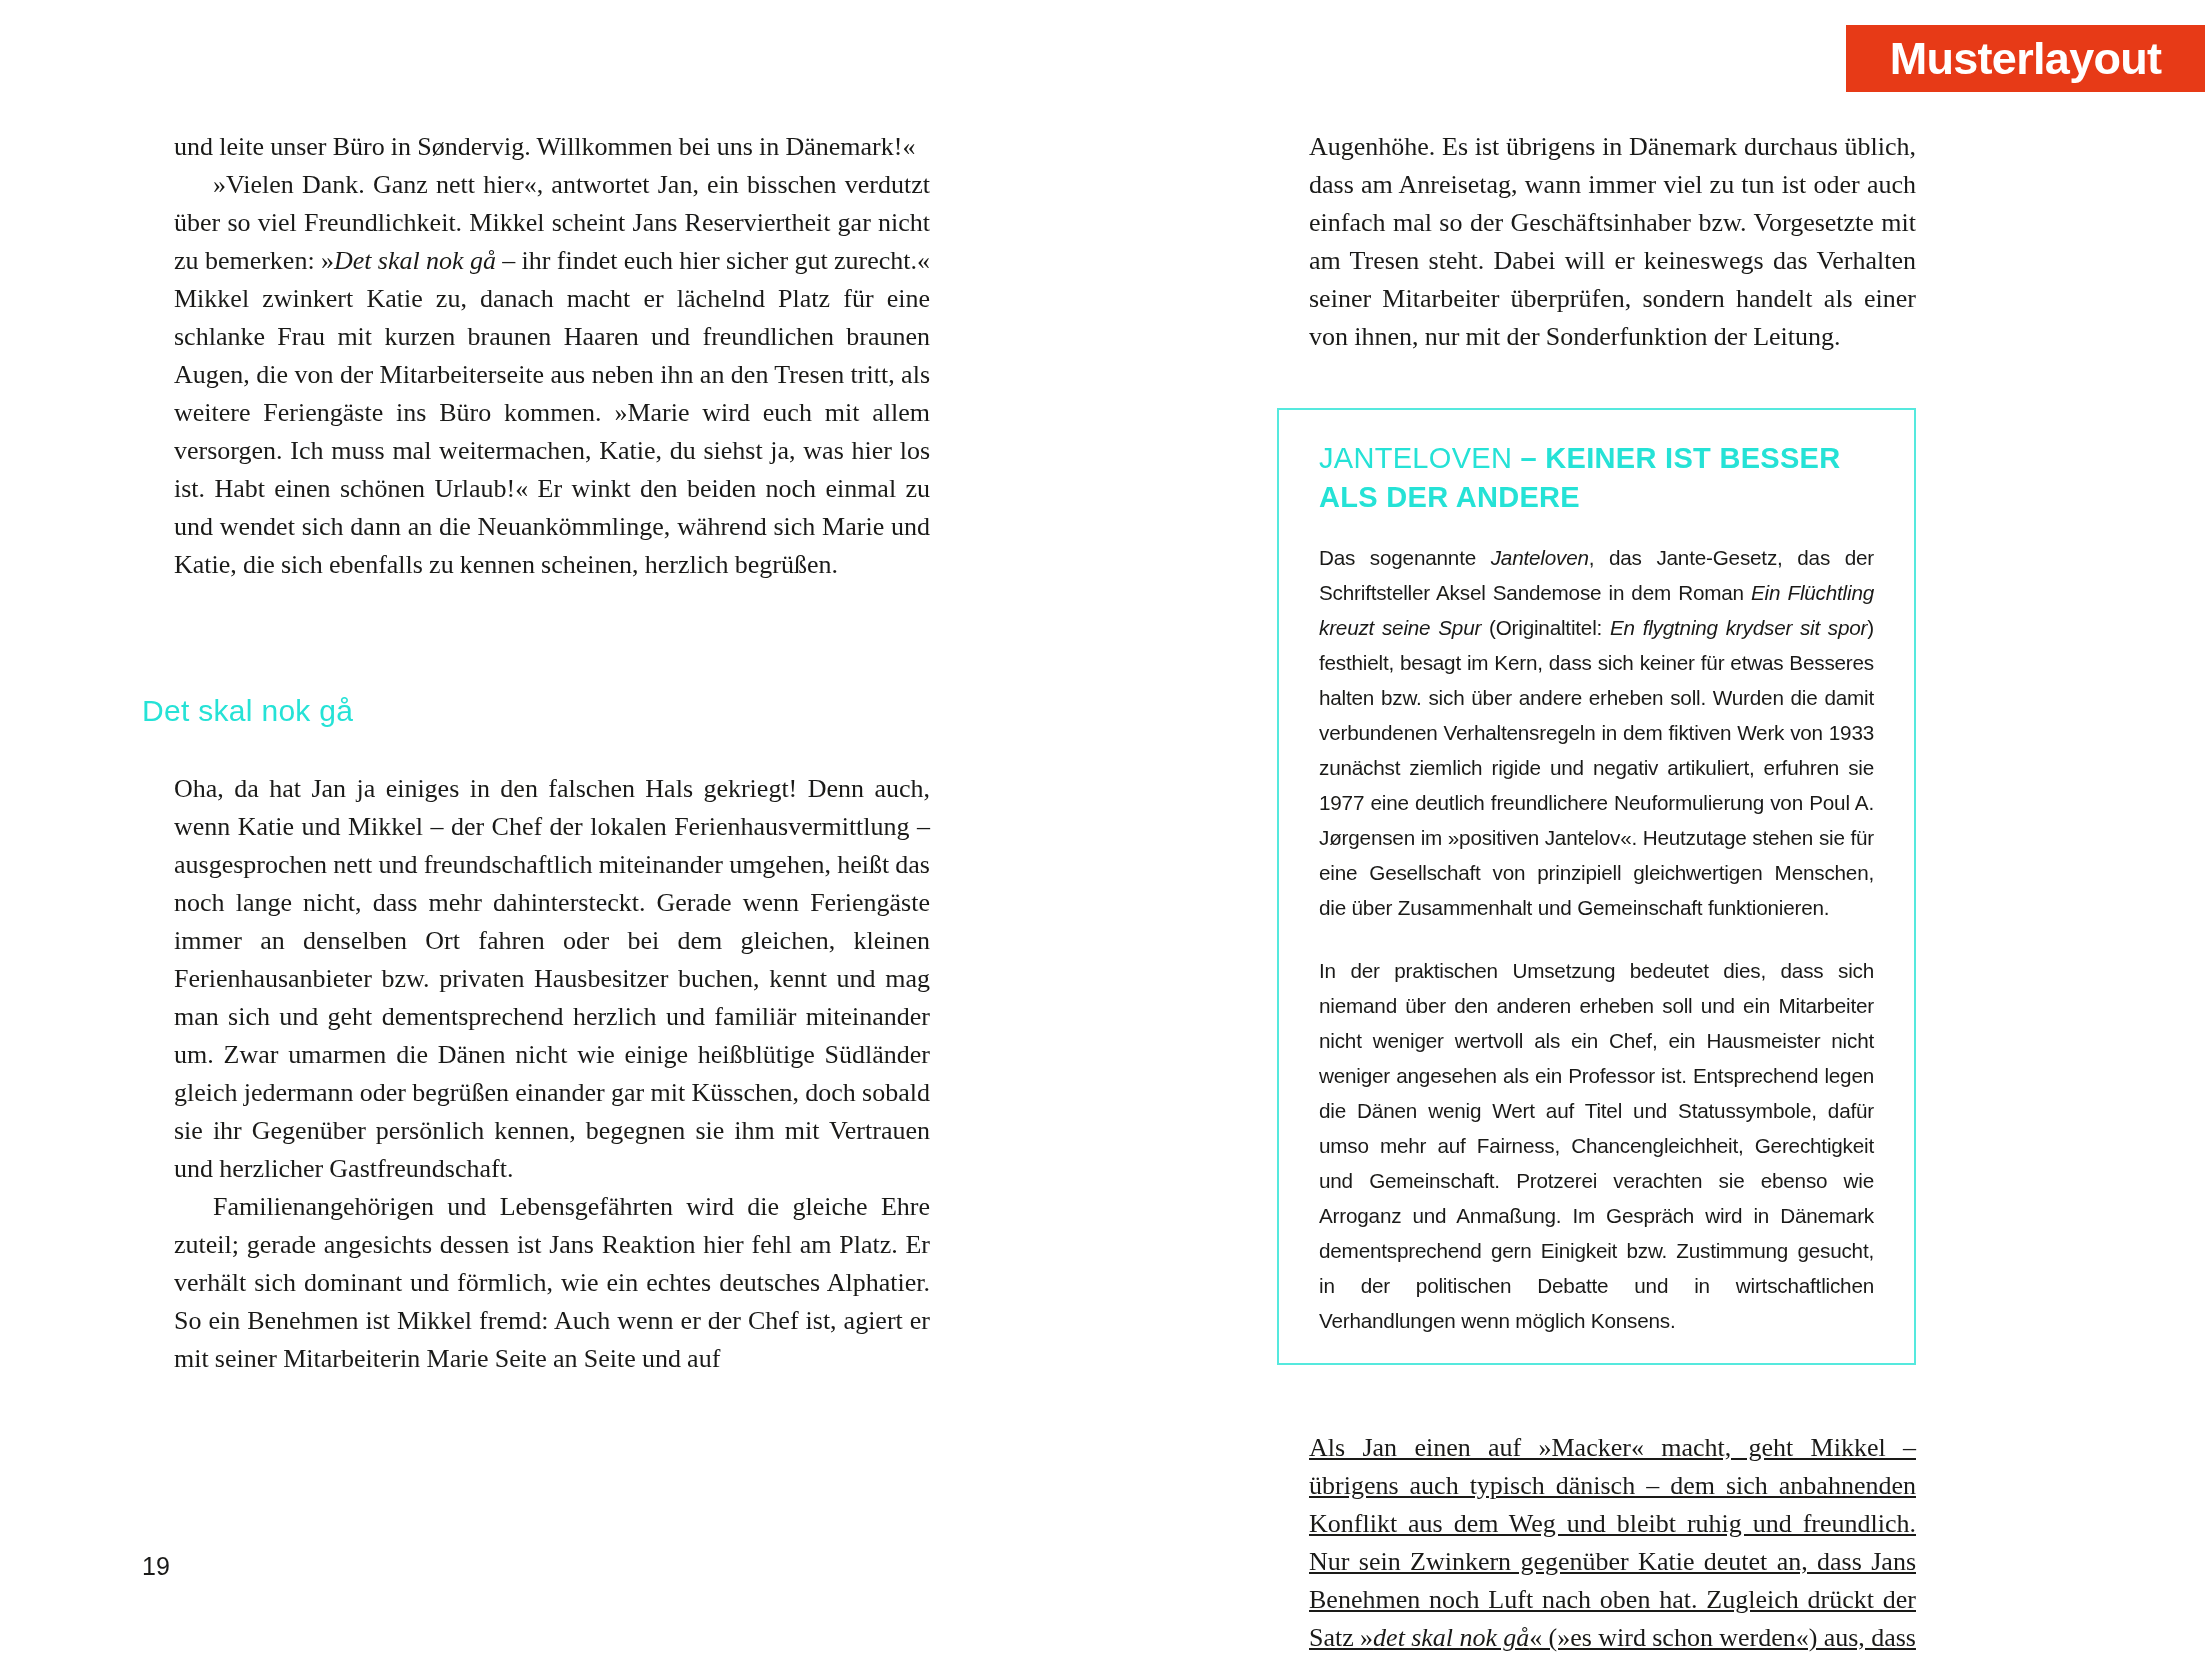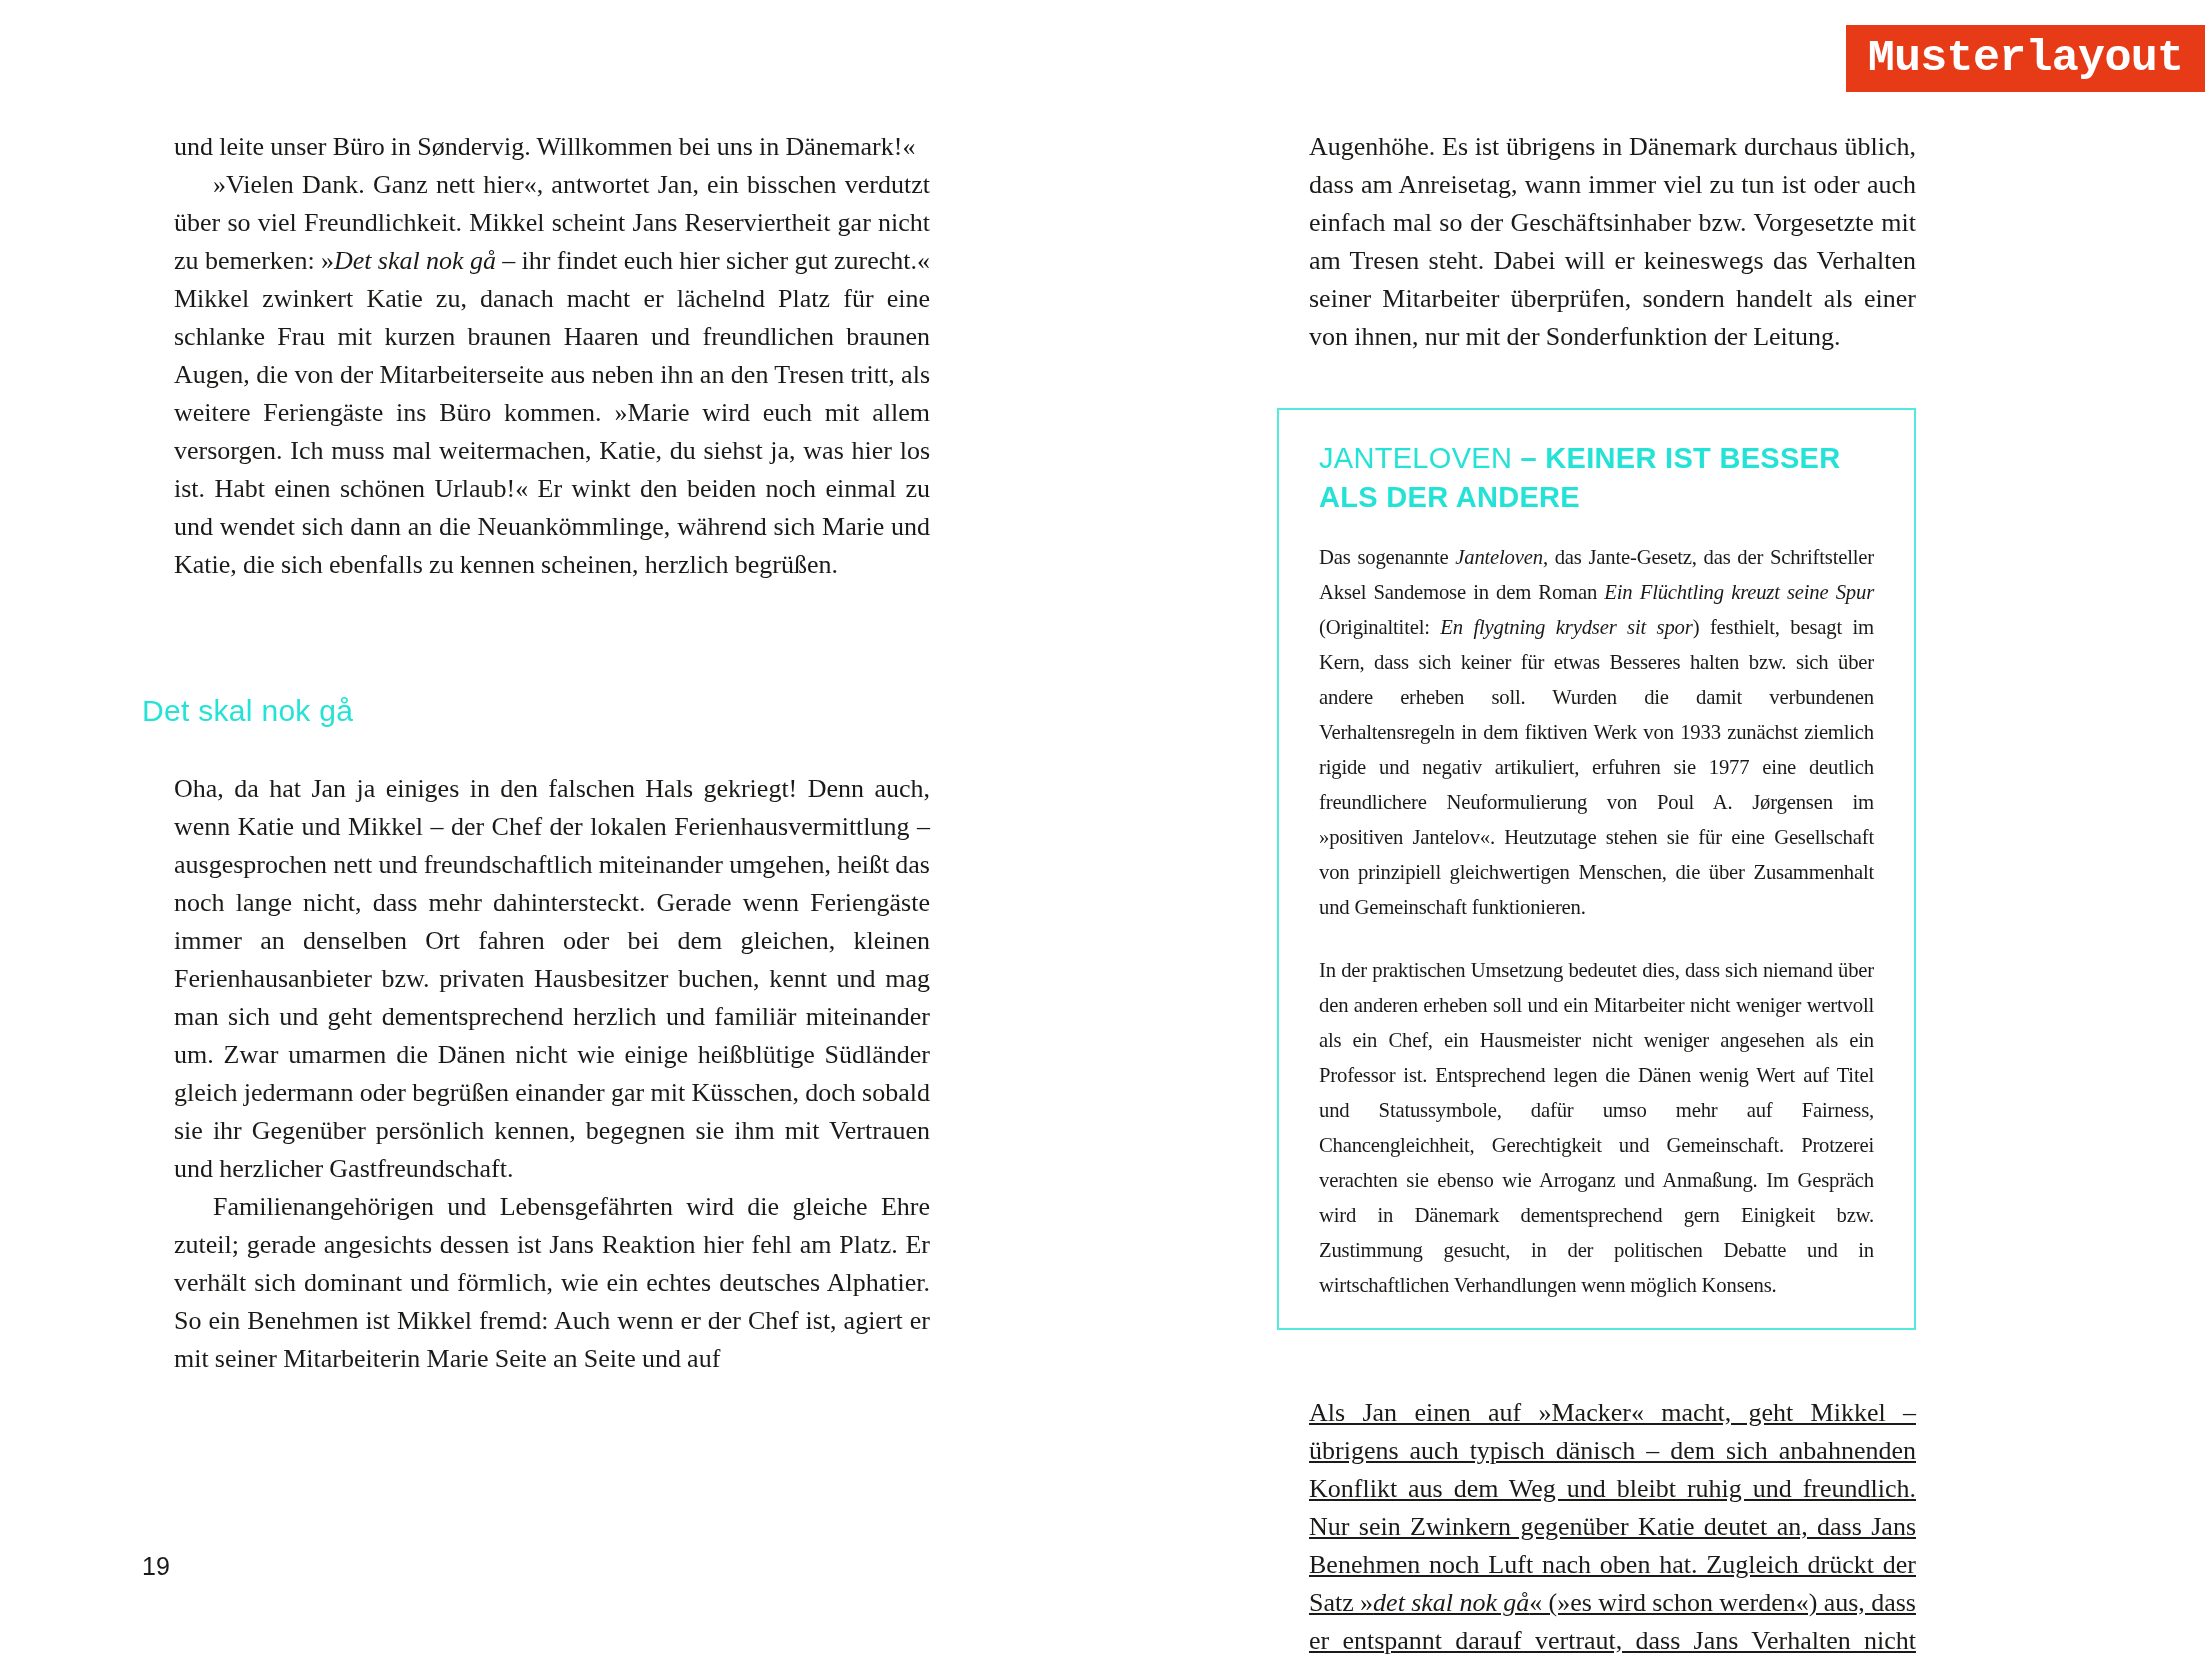--- a/index.html
+++ b/index.html
@@ -15,21 +15,21 @@
     width:2205px;height:1654px;position:relative;overflow:hidden;
     font-family:"Liberation Serif", serif;color:var(--body-text);
   }
   .spread{position:absolute;inset:0;background:#ffffff;}
 
   
   .banner{
     position:absolute;left:1846px;top:25px;width:359px;height:67px;
     background:var(--banner-red);color:var(--banner-text);
     display:flex;align-items:center;justify-content:center;
-    font-family:Liberation Mono, monospace;font-weight:700;
+    font-family:Liberation Sans, sans-serif;font-weight:700;
     font-size:45px;letter-spacing:-0.7px;
   }
 
   
   .col{position:absolute;top:128px;}
   .col-left{left:142px;width:788px;}
   .col-right{left:1277px;width:639px;}
 
   p.serif{
     font-size:26px;line-height:38px;text-align:justify;
@@ -50,21 +50,21 @@
     padding:29px 40px 25px 40px;background:#ffffff;
   }
   .info-box-title{
     font-family:"Liberation Sans", sans-serif;
     font-size:29px;line-height:39px;color:var(--accent-cyan);
     letter-spacing:0.3px;text-transform:uppercase;
   }
   .info-box-title .t-light{font-weight:400;}
   .info-box-title .t-bold{font-weight:700;}
   .box-p{
-    font-family:Liberation Serif, serif;
+    font-family:Liberation Sans, sans-serif;
     font-size:20.7px;line-height:35px;text-align:justify;
     letter-spacing:-0.2px;hyphens:auto;-webkit-hyphens:auto;
   }
   .info-box-title + .box-p{margin-top:23px;}
   .box-p + .box-p{margin-top:28px;}
 
   p.after-box{margin-top:64px;text-decoration:underline;}
 
   .pagenum{
     position:absolute;top:1553px;

